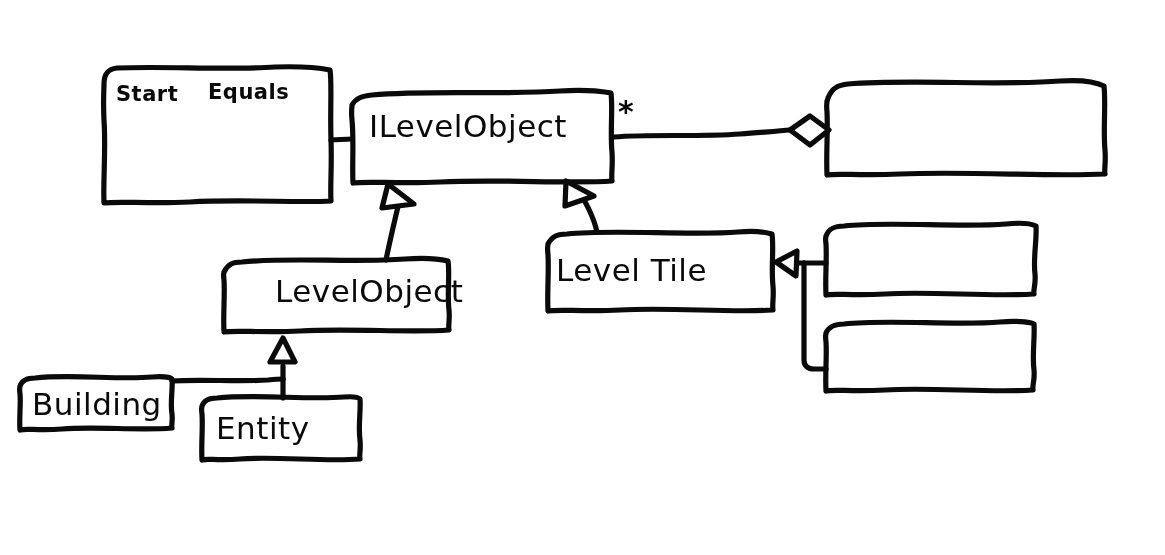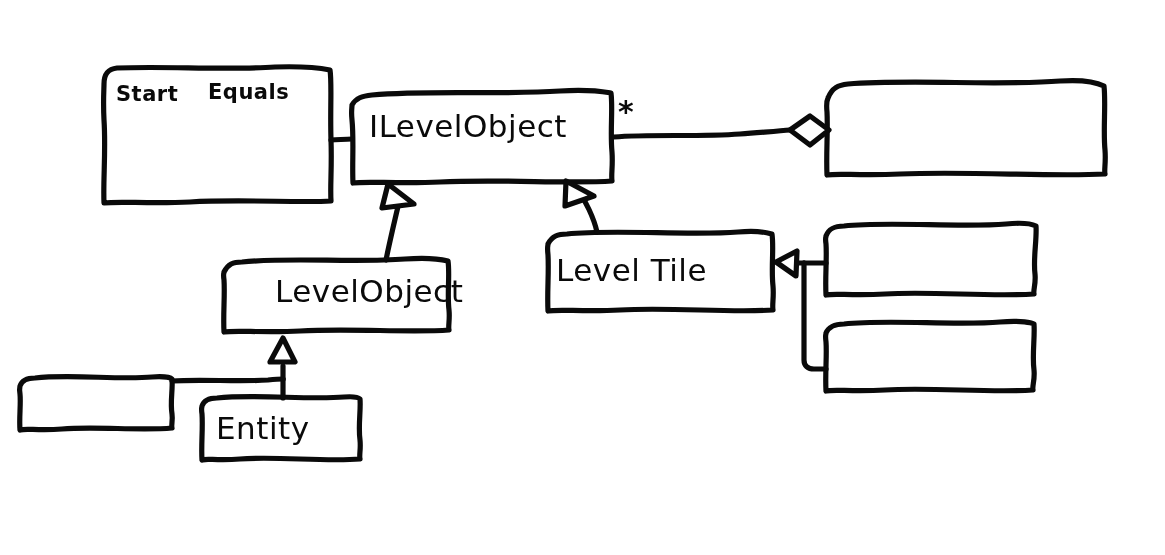--- a/index.html
+++ b/index.html
@@ -160,16 +160,17 @@
 
   <div class="node-label mult" style="left:618px; top:94px;">*</div>
 
 
   <div class="node-label cls-name" style="left:256px; top:273px;margin-left:19px;">LevelObject</div>
 
   <div class="node-label cls-name" style="left:556px; top:252px;">Level Tile</div>
 
 
 
+  <div class="node-label cls-name" style="left:32px; top:386px;">Building</div>
 
   <div class="node-label cls-name" style="left:216px; top:410px;">Entity</div>
 
 </div>
 
 </body></html>

